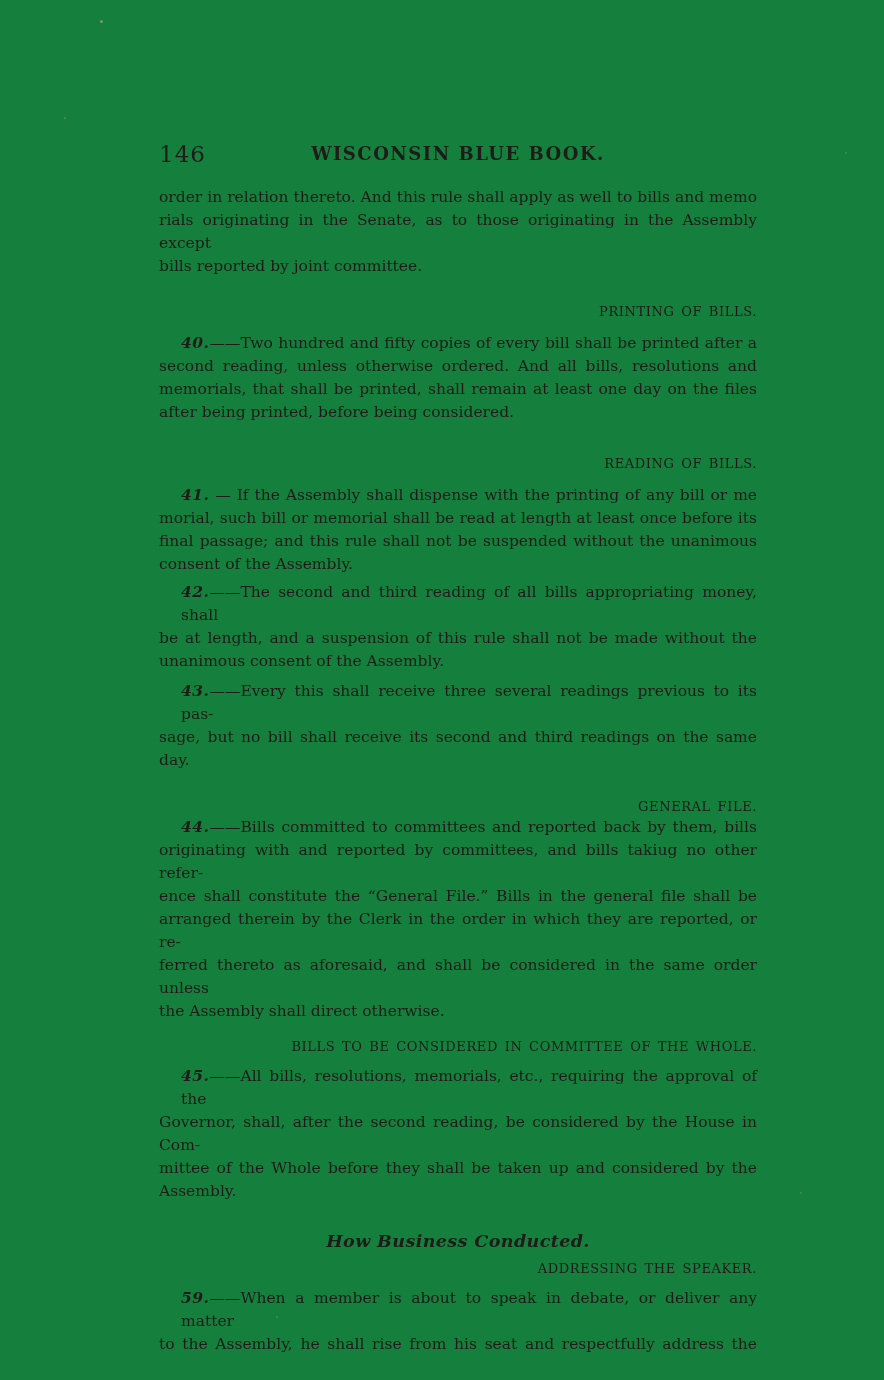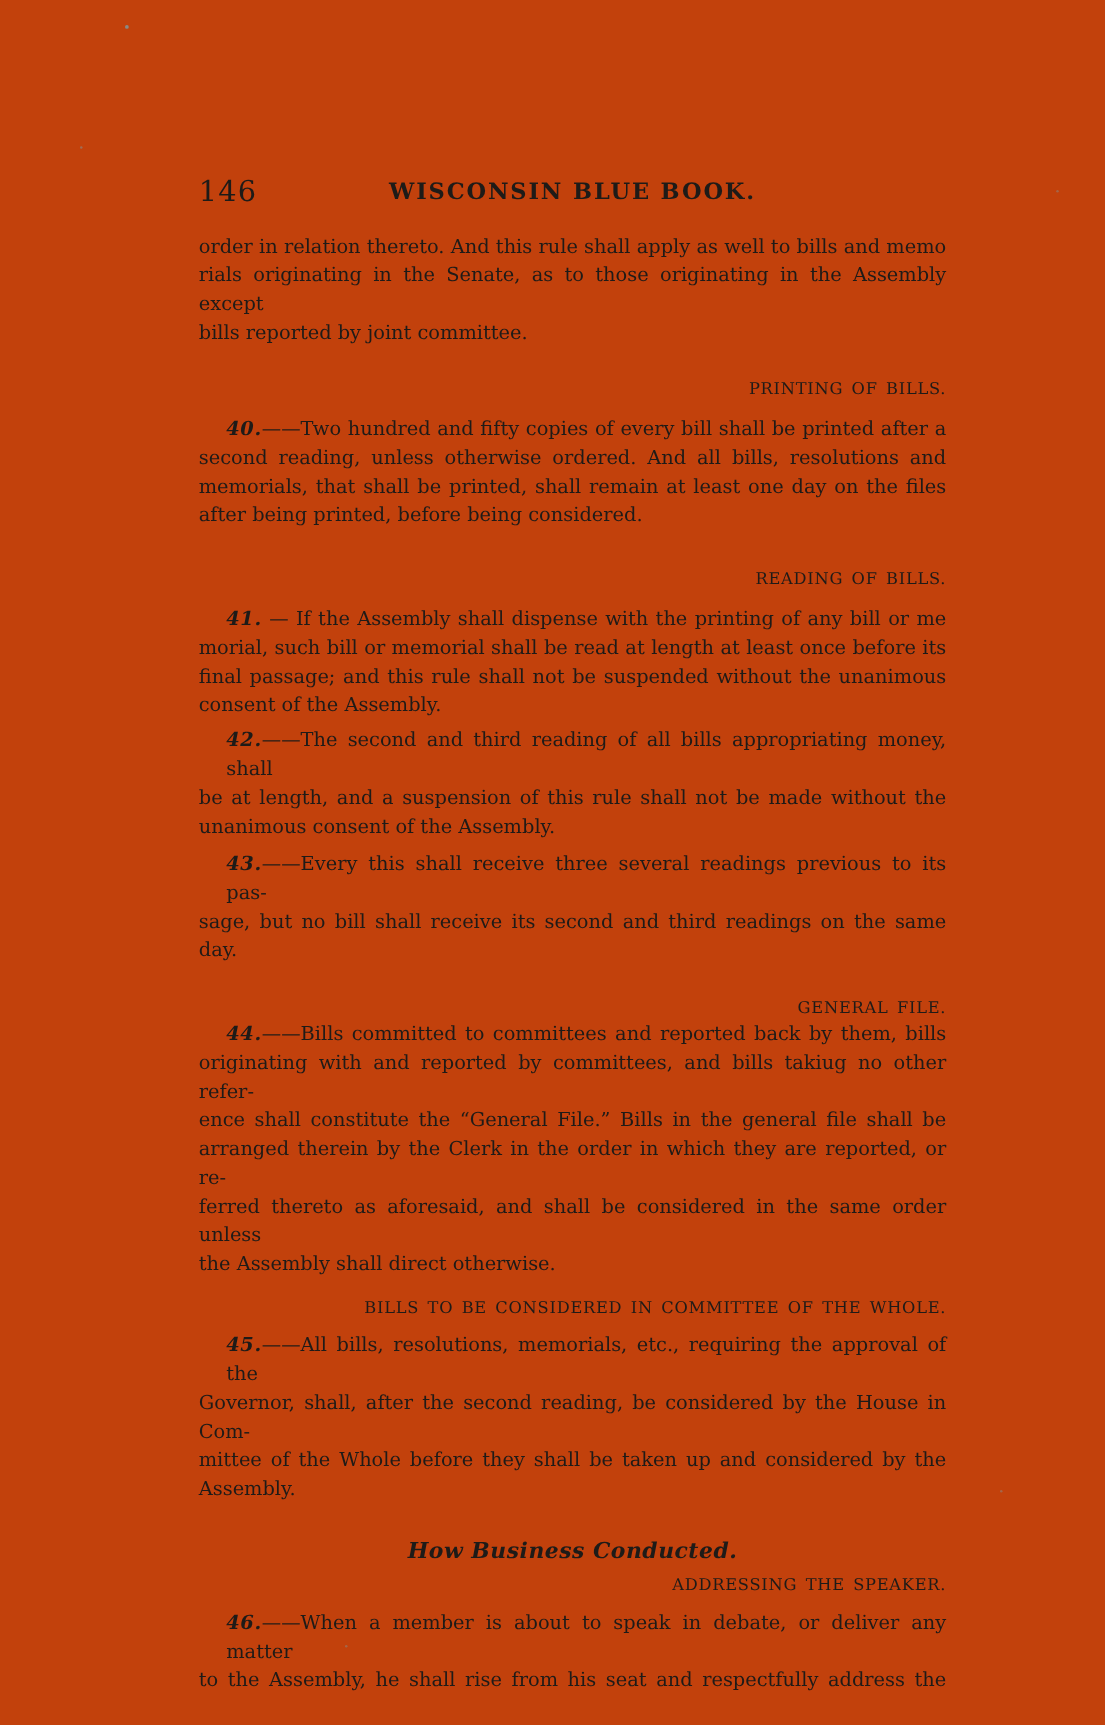--- a/index.html
+++ b/index.html
@@ -1,19 +1,19 @@
 <!DOCTYPE html>
 <html><head>
 <meta charset="utf-8">
 <style>
   html,body{margin:0;padding:0;background:#e8e8e6;}
   .page{
     position:relative;
     width:884px;height:1380px;
-    background:#c2410c;
+    background:#15803d;
     overflow:hidden;
     font-family:"DejaVu Serif","Liberation Serif",serif;
     color:#1e1b18;
   }
   .column{
     position:absolute;
     left:159px;top:140px;
     width:598px;
   }
   .pagehead{
@@ -127,19 +127,19 @@
         <div class="block h" style="margin-top: 16px;">BILLS TO BE CONSIDERED IN COMMITTEE OF THE WHOLE.</div>
         <div class="block para" style="margin-top: 9px;">
           <div class="jline first indented"><span class="pnum">45.</span><span>——</span><span>All bills, resolutions, memorials, etc., requiring the approval of the</span></div>
           <div class="jline">Governor, shall, after the second reading, be considered by the House in Com-</div>
           <div class="jline">mittee of the Whole before they shall be taken up and considered by the</div>
           <div class="jline last">Assembly.</div>
         </div>
         <div class="block title-h" style="margin-top: 28px;">How Business Conducted.</div>
         <div class="block h" style="margin-top: 10px;">ADDRESSING THE SPEAKER.</div>
         <div class="block para" style="margin-top: 9px;">
-          <div class="jline first indented"><span class="pnum">46.</span><span>——</span><span>When a member is about to speak in debate, or deliver any matter</span></div>
+          <div class="jline first indented"><span class="pnum">59.</span><span>——</span><span>When a member is about to speak in debate, or deliver any matter</span></div>
           <div class="jline">to the Assembly, he shall rise from his seat and respectfully address the</div>
         </div>
       </div>
   </div>
 
 </div>
 
 </body></html>

